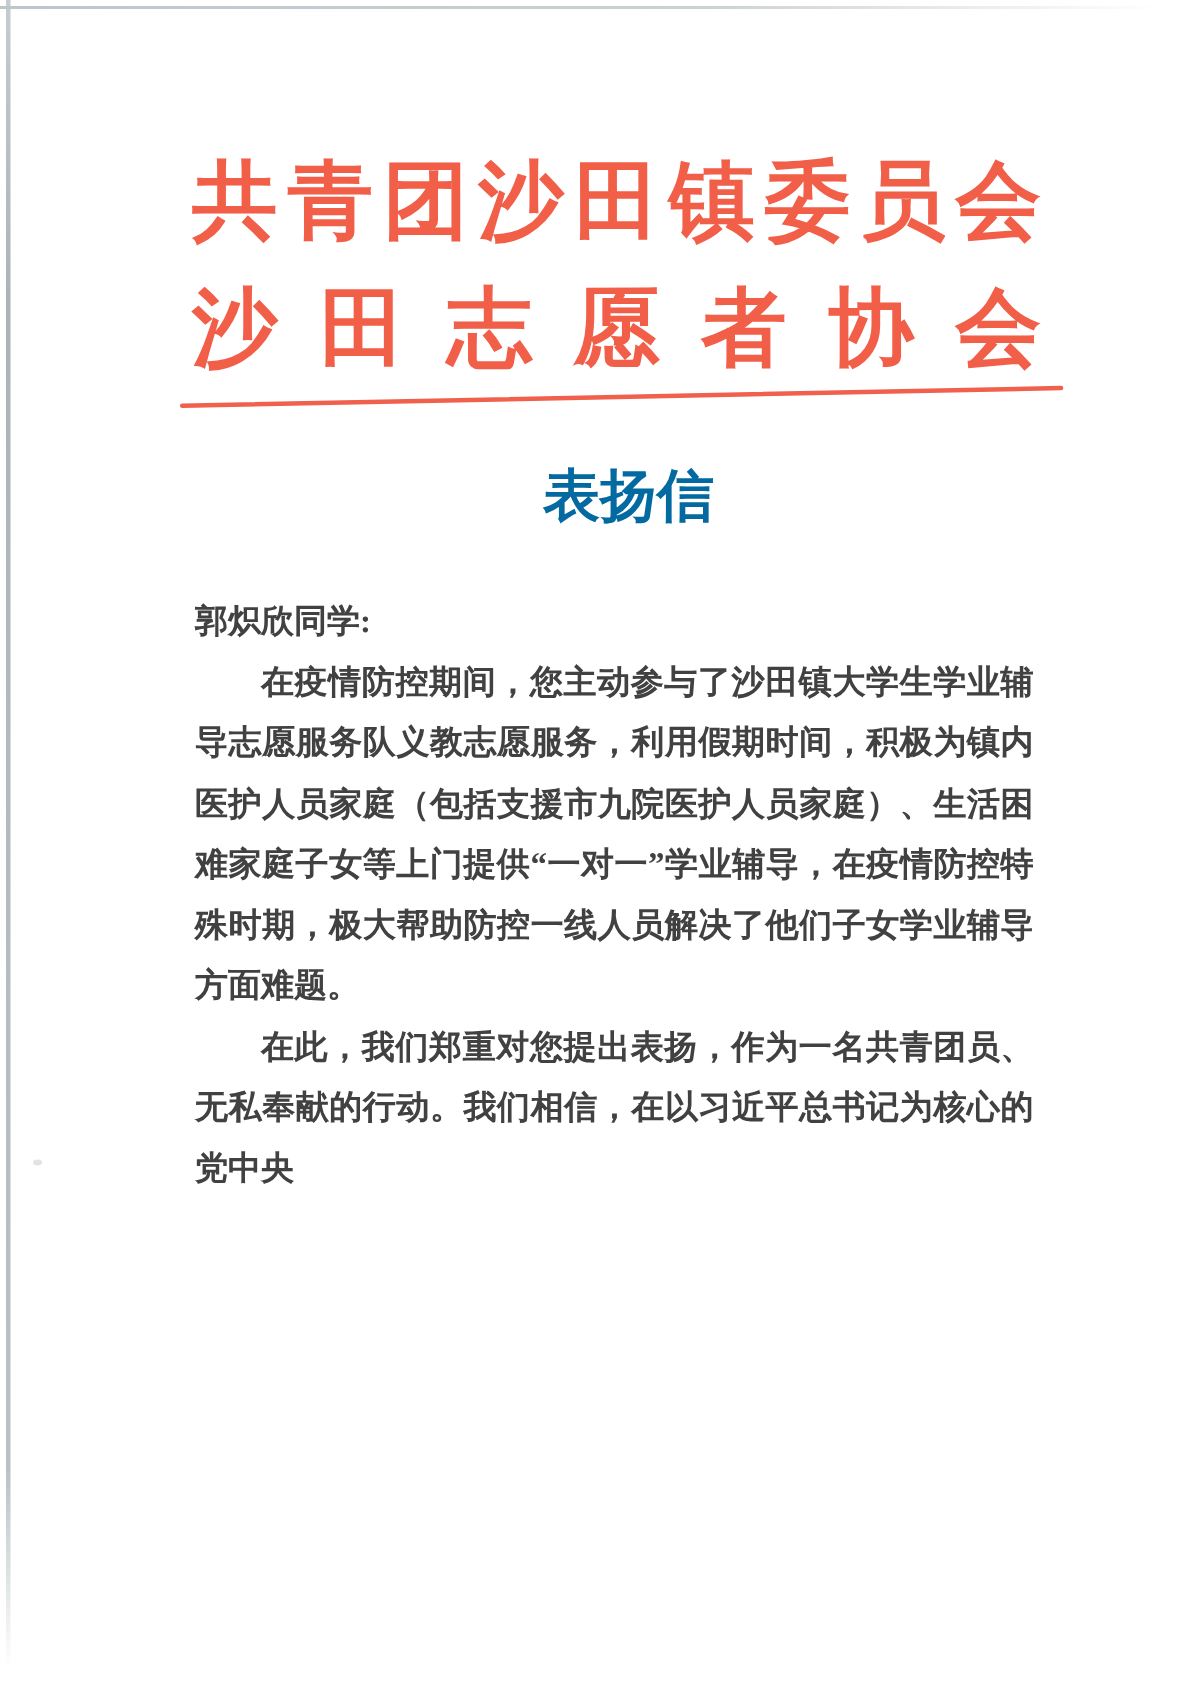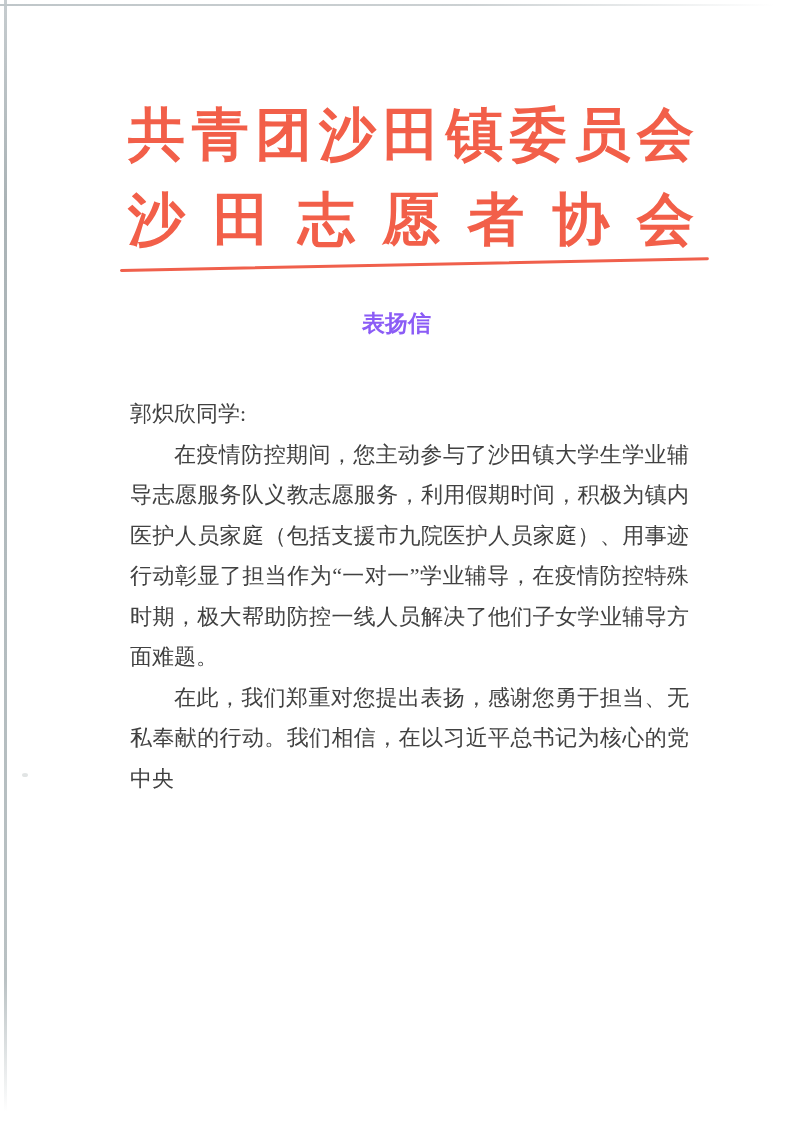--- a/index.html
+++ b/index.html
@@ -55,41 +55,42 @@
     width: 589px; height: 3px;
     background: #f0604c;
     transform: rotate(-1.15deg);
     transform-origin: 0 50%;
     border-radius: 2px;
   }
   
   .letter-title {
     position: absolute;
     left: 362px; top: 312px;
-    font-size: 23px;
+    font-size: 38px;
     line-height: 1.0;
     font-weight: 700;
-    color: #8b5cf6;
+    color: #0369a1;
     letter-spacing: 0px;
     white-space: nowrap;
   }
   
   .letter-body {
     position: absolute;
     left: 130px; top: 394px;
     width: 559px;
     font-size: 22px;
     line-height: 40.5px;
     color: #414141;
     text-align: justify;
     text-justify: inter-ideograph;
   }
   .letter-body p {
     margin: 0;
     padding: 0;
+    font-weight: bold;
   }
   .salutation { text-indent: 0; }
   .para { text-indent: 2em; }
 </style>
 </head>
 <body>
 
 <div class="page">
 
   <div class="scan-left-edge"></div>
@@ -117,17 +118,17 @@
       <span>协</span>
       <span>会</span>
     </div>
 
   <div class="letterhead-rule"></div>
 
   <div class="letter-title">表扬信</div>
 
   <div class="letter-body">
     <p class="salutation">郭炽欣同学:</p>
-    <p class="para">在疫情防控期间，您主动参与了沙田镇大学生学业辅导志愿服务队义教志愿服务，利用假期时间，积极为镇内医护人员家庭（包括支援市九院医护人员家庭）、用事迹行动彰显了担当作为“一对一”学业辅导，在疫情防控特殊时期，极大帮助防控一线人员解决了他们子女学业辅导方面难题。</p>
-    <p class="para">在此，我们郑重对您提出表扬，感谢您勇于担当、无私奉献的行动。我们相信，在以习近平总书记为核心的党中央</p>
+    <p class="para">在疫情防控期间，您主动参与了沙田镇大学生学业辅导志愿服务队义教志愿服务，利用假期时间，积极为镇内医护人员家庭（包括支援市九院医护人员家庭）、生活困难家庭子女等上门提供“一对一”学业辅导，在疫情防控特殊时期，极大帮助防控一线人员解决了他们子女学业辅导方面难题。</p>
+    <p class="para">在此，我们郑重对您提出表扬，作为一名共青团员、无私奉献的行动。我们相信，在以习近平总书记为核心的党中央</p>
   </div>
 
 </div>
 
 </body></html>

